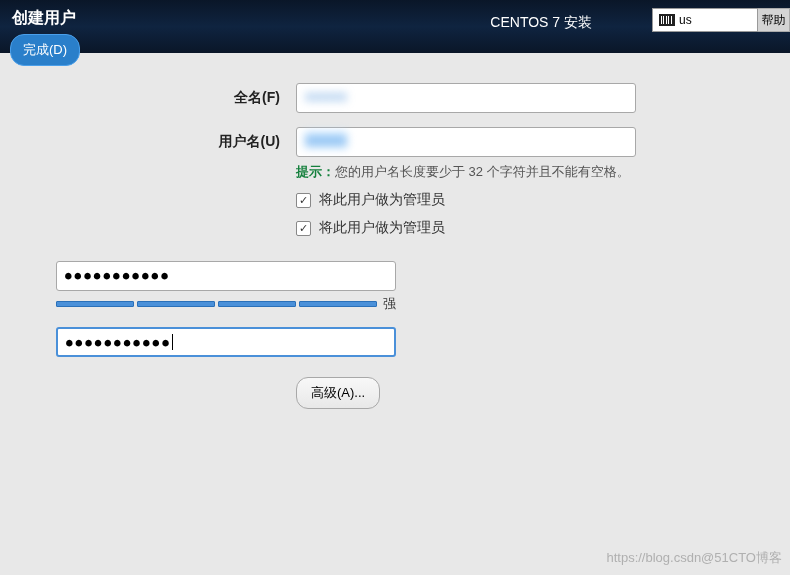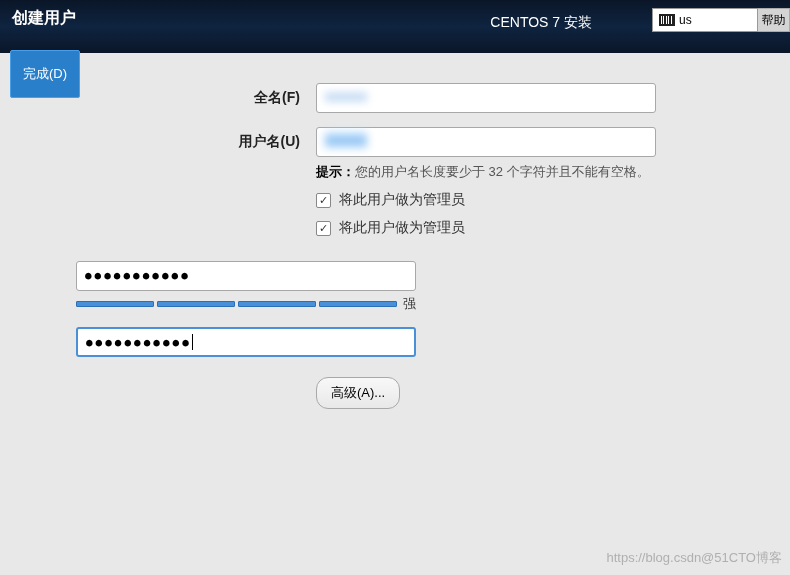--- a/index.html
+++ b/index.html
@@ -32,26 +32,25 @@
     .page-title {
       color: #fff;
       font-size: 16px;
       font-weight: bold;
       padding-left: 4px;
     }
     .done-button {
       background: #2a7fca;
       border: 1px solid #4a9fea;
       color: #fff;
-      padding: 14px 12px;
-      font-size: 13px;
-      cursor: pointer;
-      border-radius: 2px;
+      padding: 6px 12px;
+      font-size: 13px;
+      cursor: pointer;
+      border-radius: 14px;
       margin-left: 2px;
-      margin-top: 16px;
     }
     .header-right {
       display: flex;
       align-items: flex-end;
       padding-right: 0;
       gap: 6px;
     }
     .installer-title {
       color: #fff;
       font-size: 14px;
@@ -93,21 +92,21 @@
       border: 1px solid #aaa;
       border-left: none;
       width: 32px;
       display: flex;
       align-items: center;
       justify-content: center;
       font-size: 12px;
       cursor: pointer;
     }
     .form-container {
-      padding: 30px 76px;
+      padding: 30px 56px;
     }
     .form-row {
       display: flex;
       align-items: flex-start;
       margin-bottom: 14px;
     }
     .form-label {
       width: 240px;
       text-align: right;
       padding-right: 16px;
@@ -132,21 +131,21 @@
       border: 2px solid #4a90d9;
     }
     .hint-text {
       font-size: 13px;
       color: #555;
       margin-top: 6px;
       margin-bottom: 10px;
     }
     .hint-text .hint-label {
       font-weight: bold;
-      color: #000000;
+      color: #15803d;
     }
     .checkbox-row {
       display: flex;
       align-items: center;
       margin-bottom: 10px;
       font-size: 14px;
       color: #333;
     }
     .checkbox {
       width: 15px;

